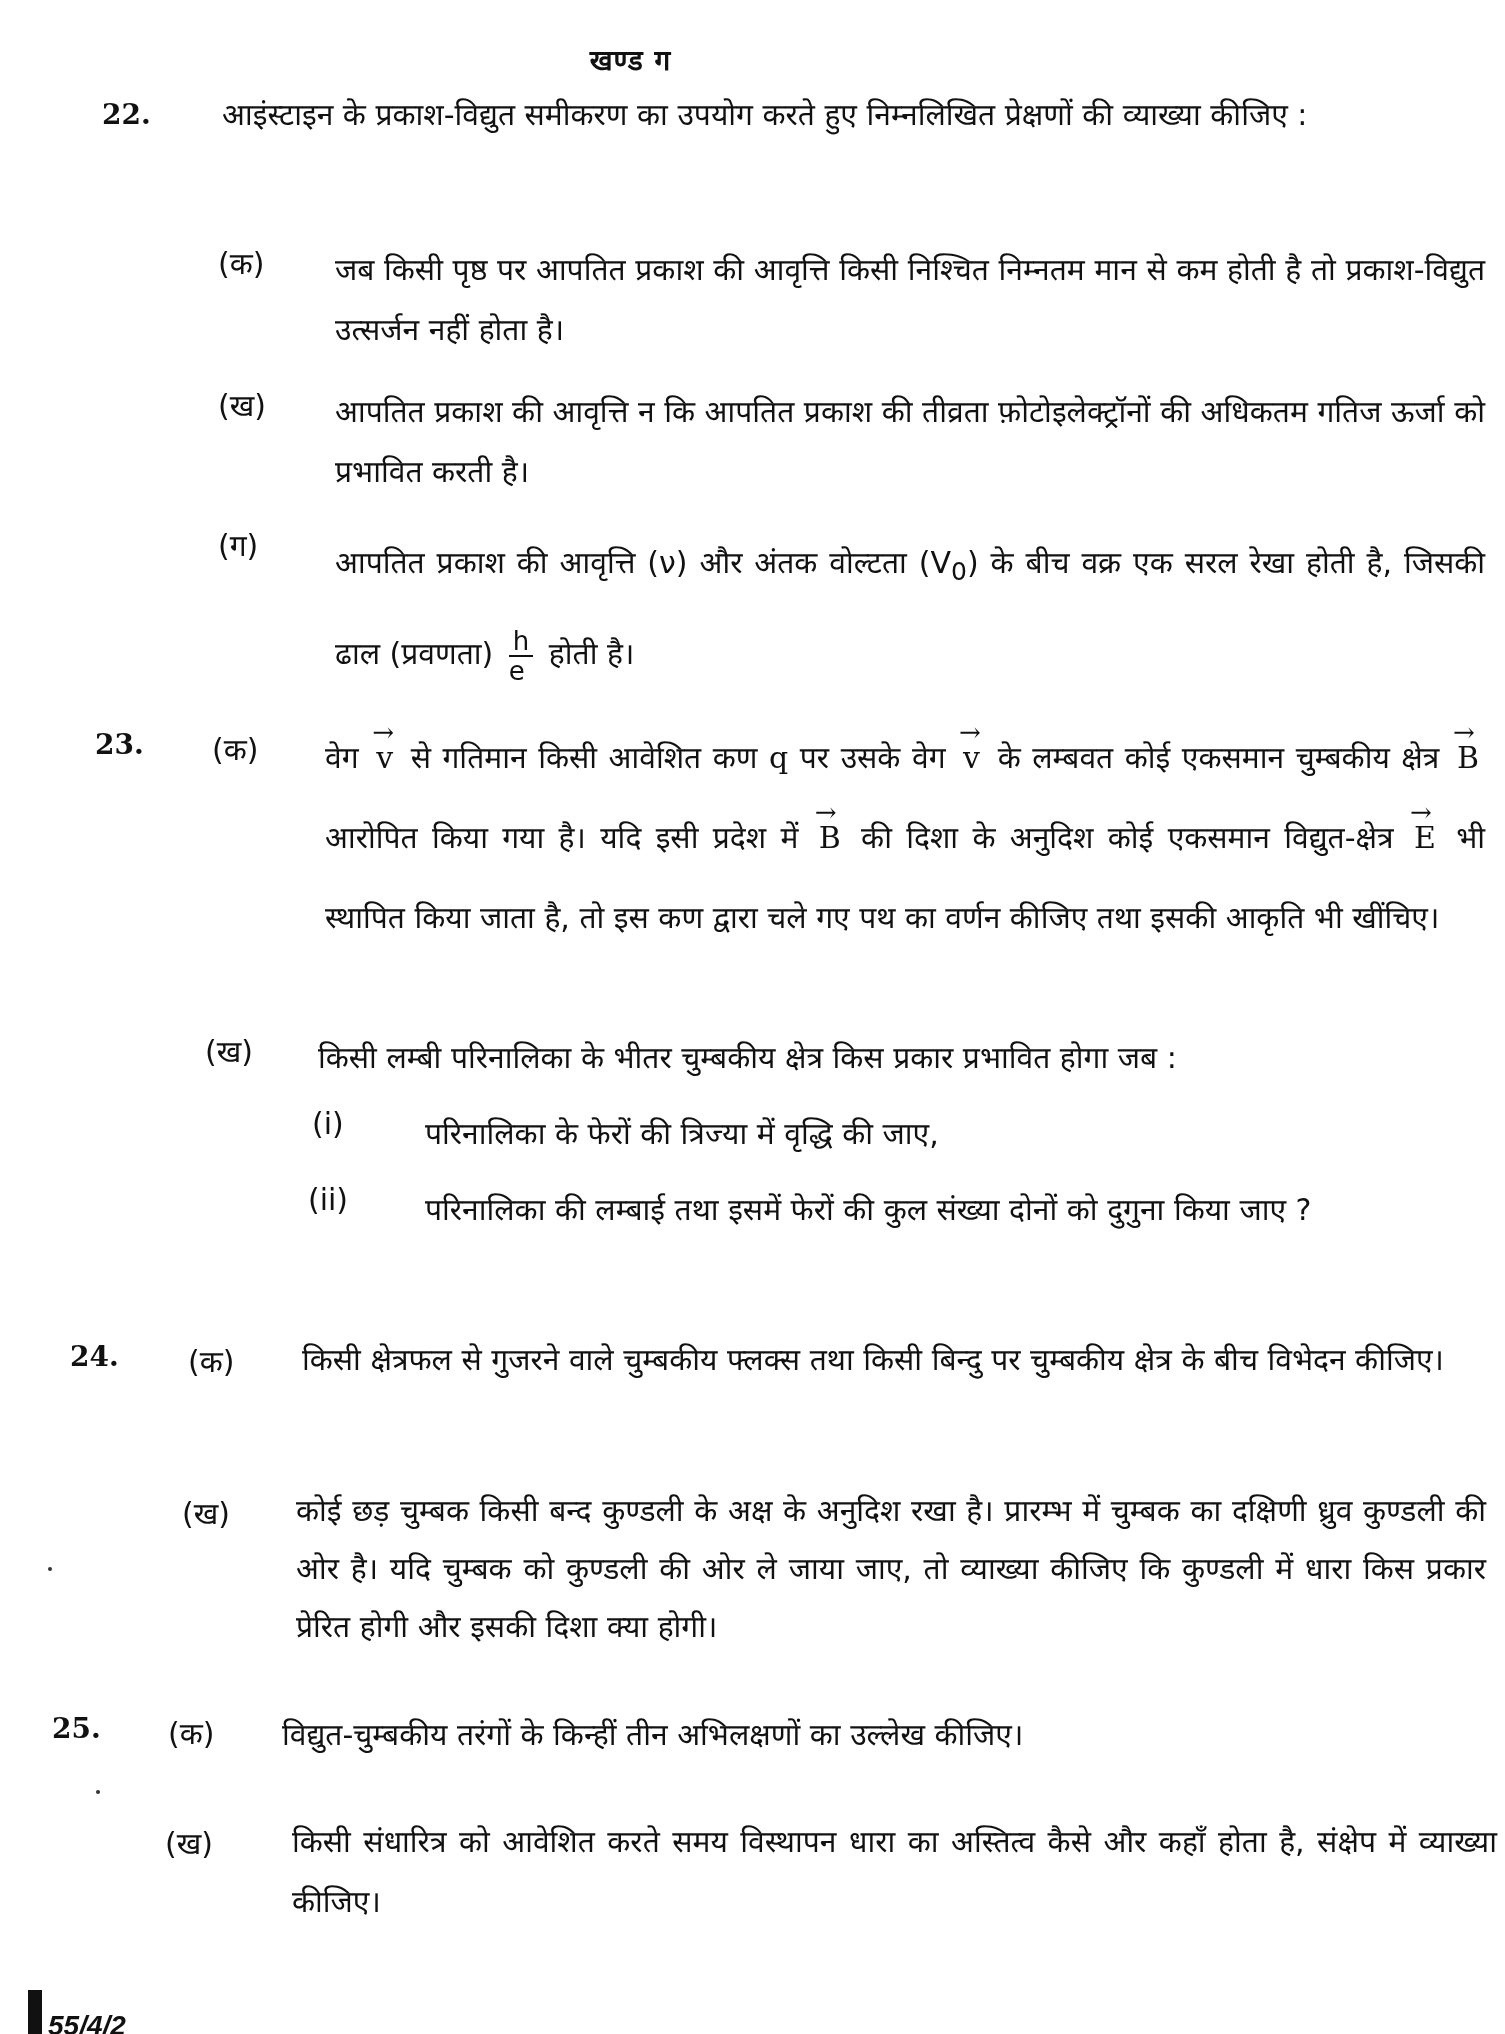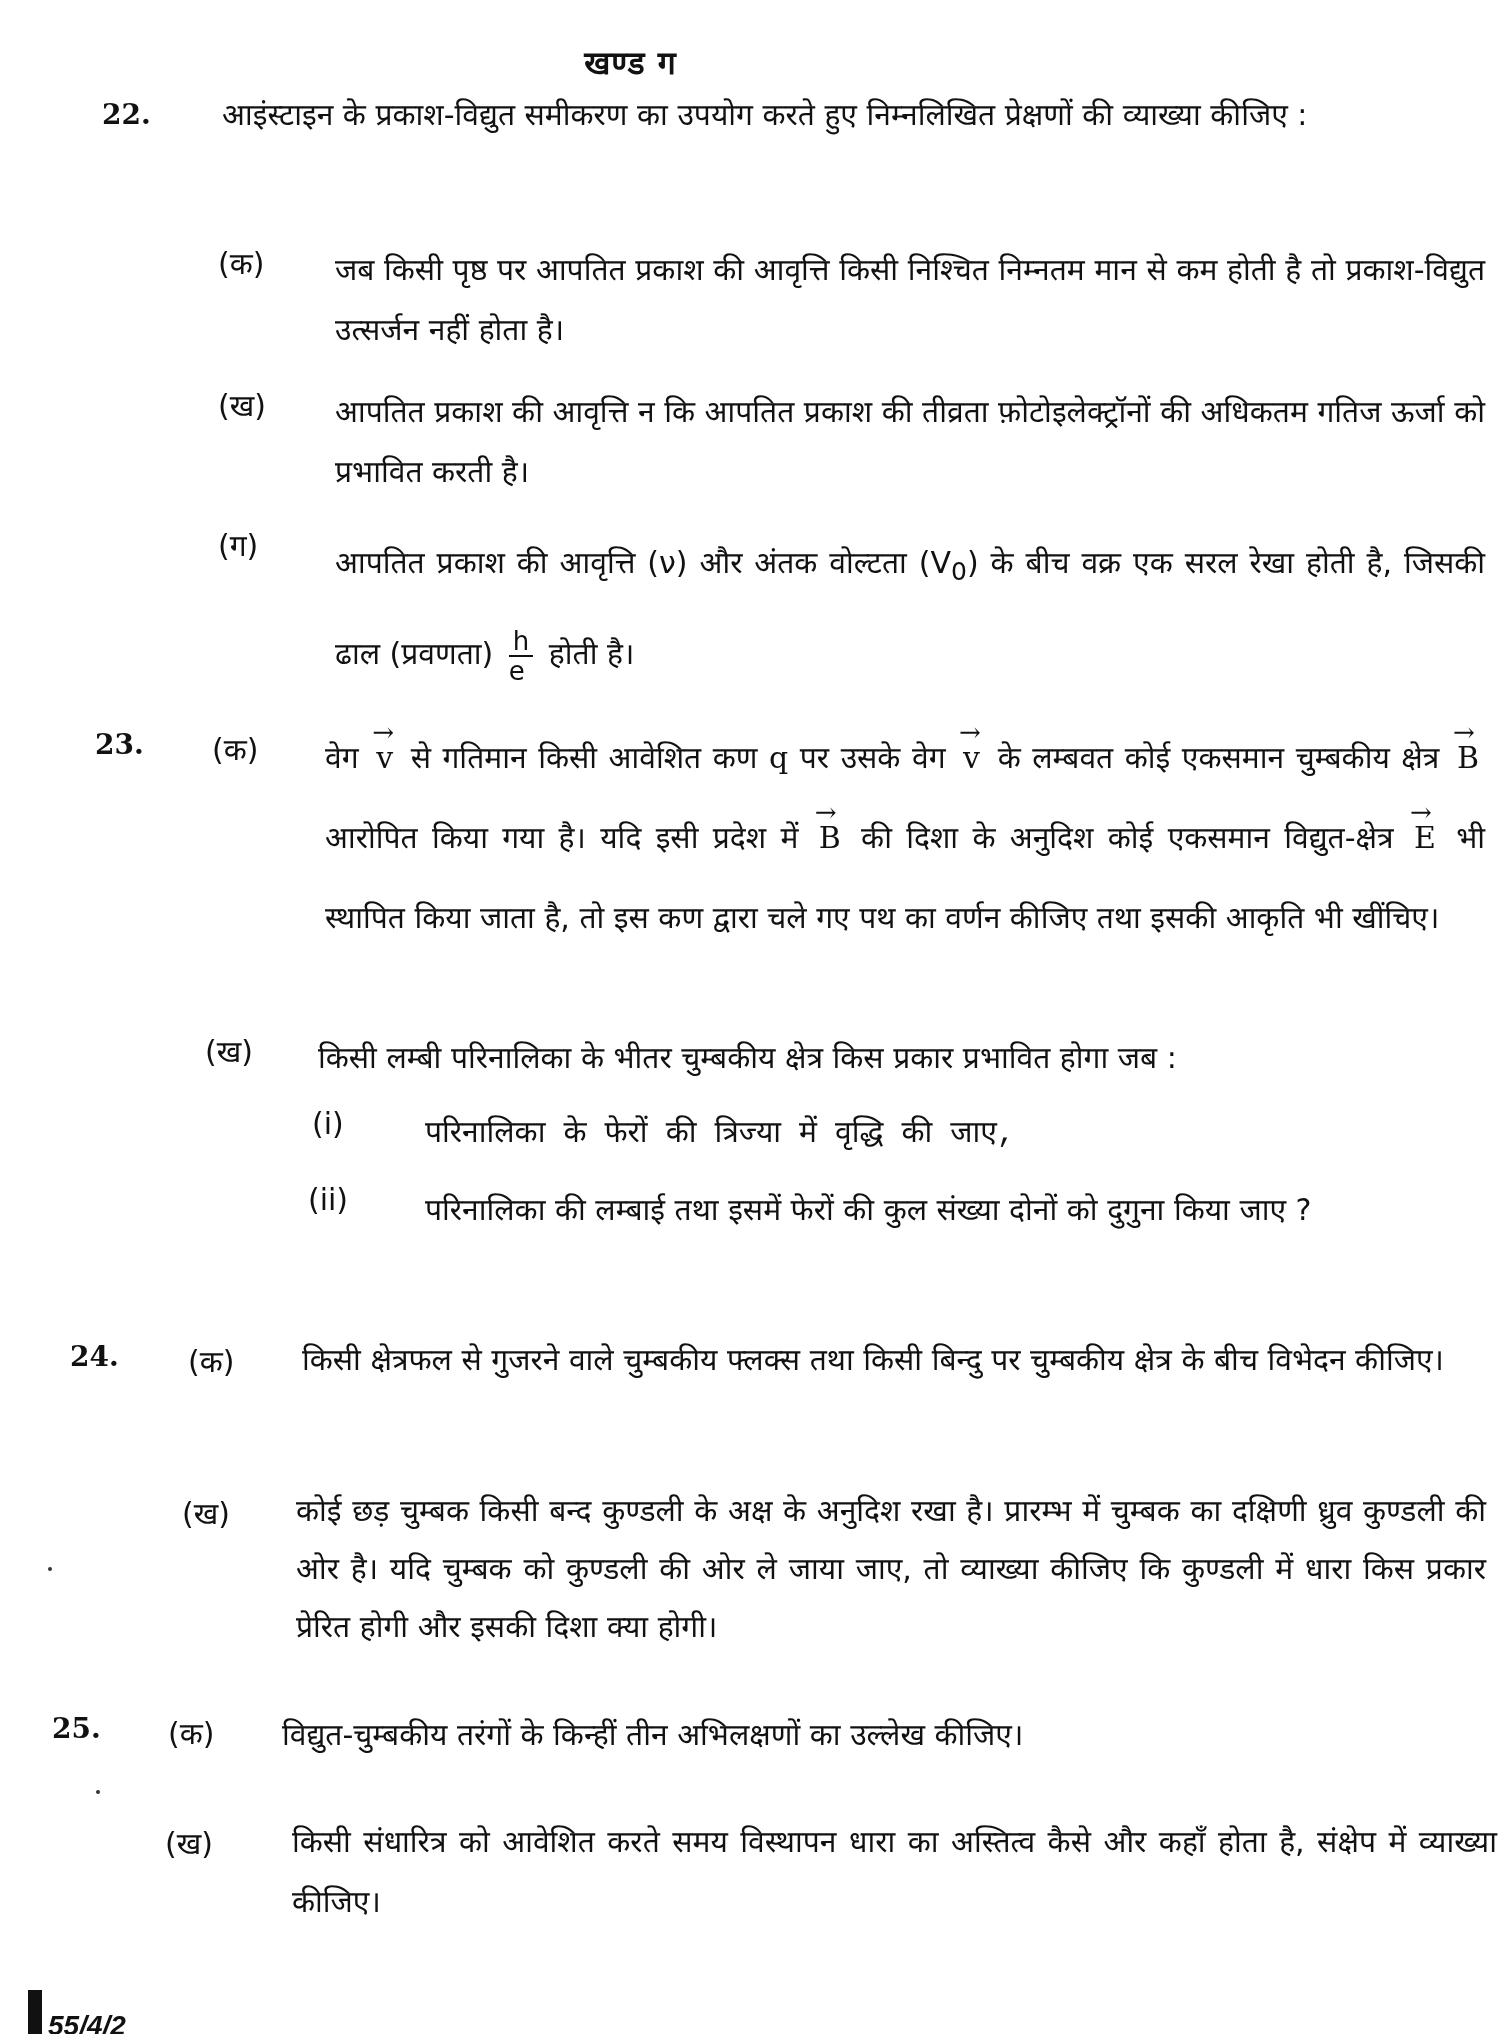--- a/index.html
+++ b/index.html
@@ -3,21 +3,21 @@
   <meta charset="utf-8">
   <style>
     html, body { margin: 0; padding: 0; background: #ffffff; }
     body {
       width: 1505px; height: 2034px; position: relative; overflow: hidden;
       font-family: "DejaVu Sans", "Liberation Sans", sans-serif;
       color: #111111;
     }
     .section-title {
       position: absolute; top: 40px; left: 0; width: 1261px; text-align: center;
-      font-size: 32px; font-weight: bold; letter-spacing: 1px;
+      font-size: 28px; font-weight: bold; letter-spacing: 1px;
     }
     .qnum {
       position: absolute; font-family: "DejaVu Serif", "Liberation Serif", serif;
       font-weight: bold; font-size: 28px;
     }
     .label {
       position: absolute; font-size: 30px;
     }
     .text {
       position: absolute; font-size: 30px; line-height: 60px;
@@ -70,21 +70,21 @@
   <span class="vec">B</span>
   <span>की दिशा के अनुदिश कोई एकसमान विद्युत-क्षेत्र</span>
   <span class="vec">E</span>
   <span>भी स्थापित किया जाता है, तो इस कण द्वारा चले गए पथ का वर्णन कीजिए तथा इसकी आकृति भी खींचिए।</span>
 </div>
 
 <div class="label" style="left:205px; top:1030px;">(ख)</div>
 <div class="text" style="left:318px; top:1028px; width:1160px;">किसी लम्बी परिनालिका के भीतर चुम्बकीय क्षेत्र किस प्रकार प्रभावित होगा जब :</div>
 
 <div class="label" style="left:312px; top:1106px;">(i)</div>
-<div class="text" style="left:425px; top:1104px; width:1060px;font-family:Liberation Mono, monospace;">परिनालिका के फेरों की त्रिज्या में वृद्धि की जाए,</div>
+<div class="text" style="left:425px; top:1104px; width:1060px;">परिनालिका के फेरों की त्रिज्या में वृद्धि की जाए,</div>
 
 <div class="label" style="left:308px; top:1182px;">(ii)</div>
 <div class="text" style="left:425px; top:1180px; width:1060px;">परिनालिका की लम्बाई तथा इसमें फेरों की कुल संख्या दोनों को दुगुना किया जाए ?</div>
 
 <div class="qnum" style="left:70px; top:1340px;">24.</div>
 <div class="label" style="left:188px; top:1340px;">(क)</div>
 <div class="text" style="left:302px; top:1330px; width:1185px;">किसी क्षेत्रफल से गुजरने वाले चुम्बकीय फ्लक्स तथा किसी बिन्दु पर चुम्बकीय क्षेत्र के बीच विभेदन कीजिए।</div>
 
 <div class="label" style="left:182px; top:1492px;">(ख)</div>
 <div class="text" style="left:296px; top:1482px; width:1190px; line-height:58px;">कोई छड़ चुम्बक किसी बन्द कुण्डली के अक्ष के अनुदिश रखा है। प्रारम्भ में चुम्बक का दक्षिणी ध्रुव कुण्डली की ओर है। यदि चुम्बक को कुण्डली की ओर ले जाया जाए, तो व्याख्या कीजिए कि कुण्डली में धारा किस प्रकार प्रेरित होगी और इसकी दिशा क्या होगी।</div>

